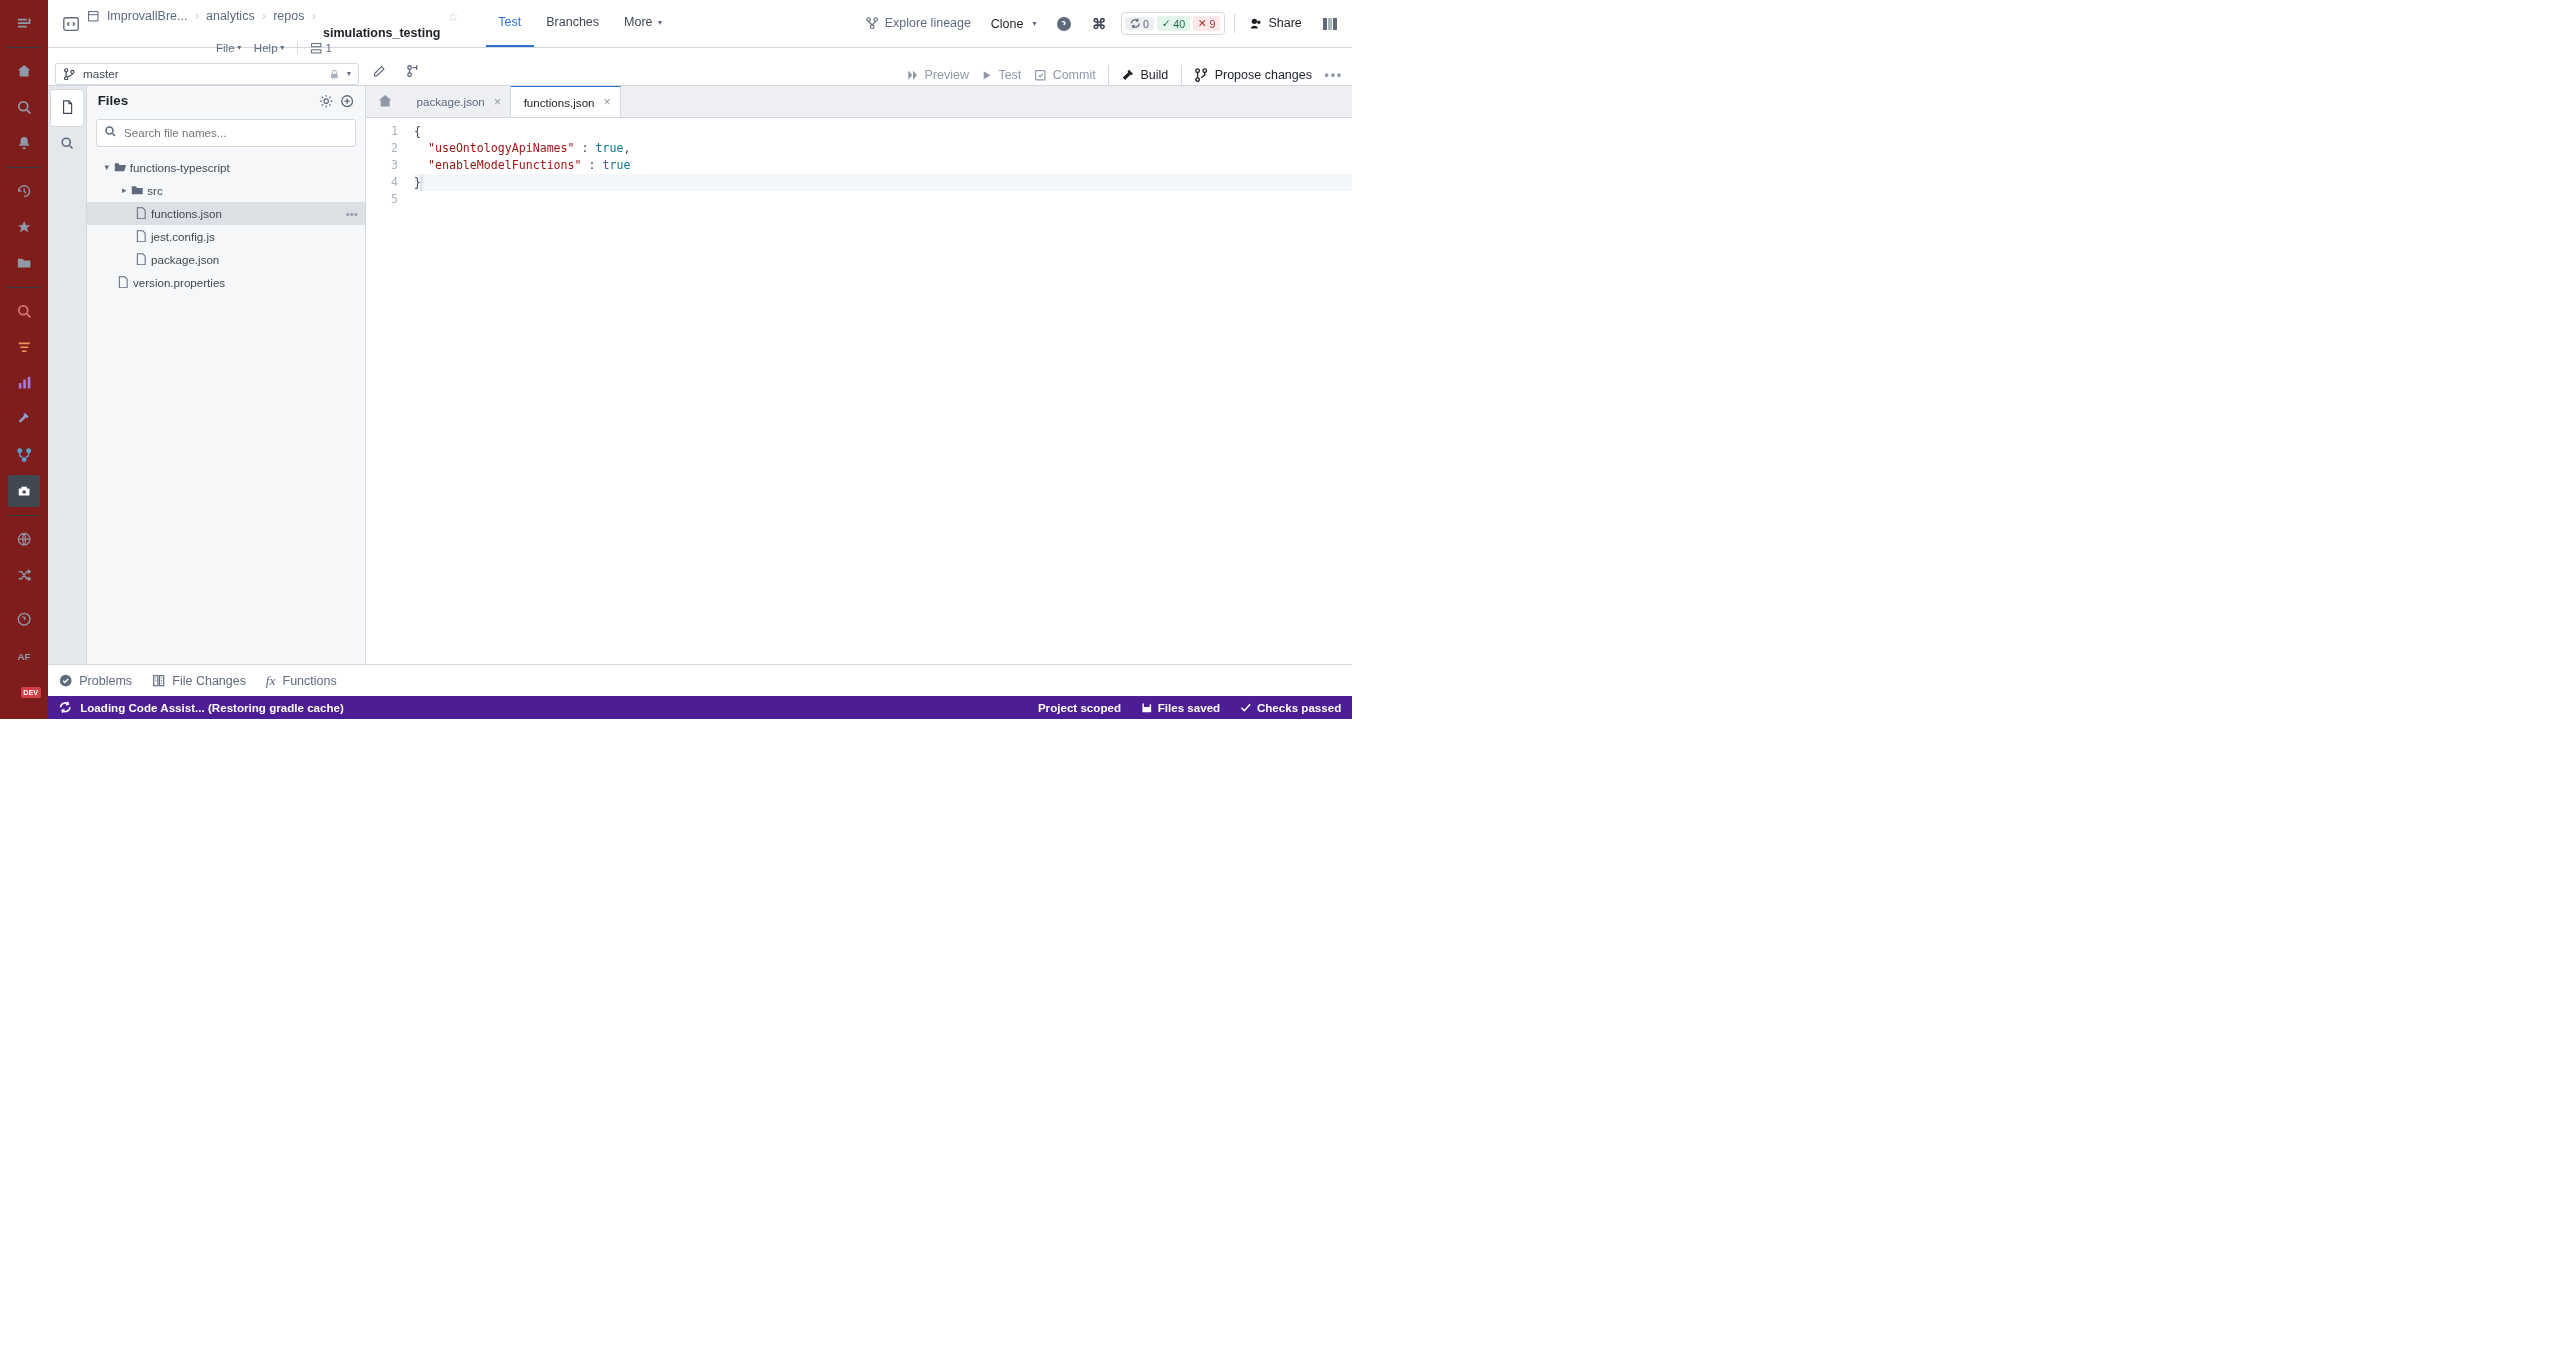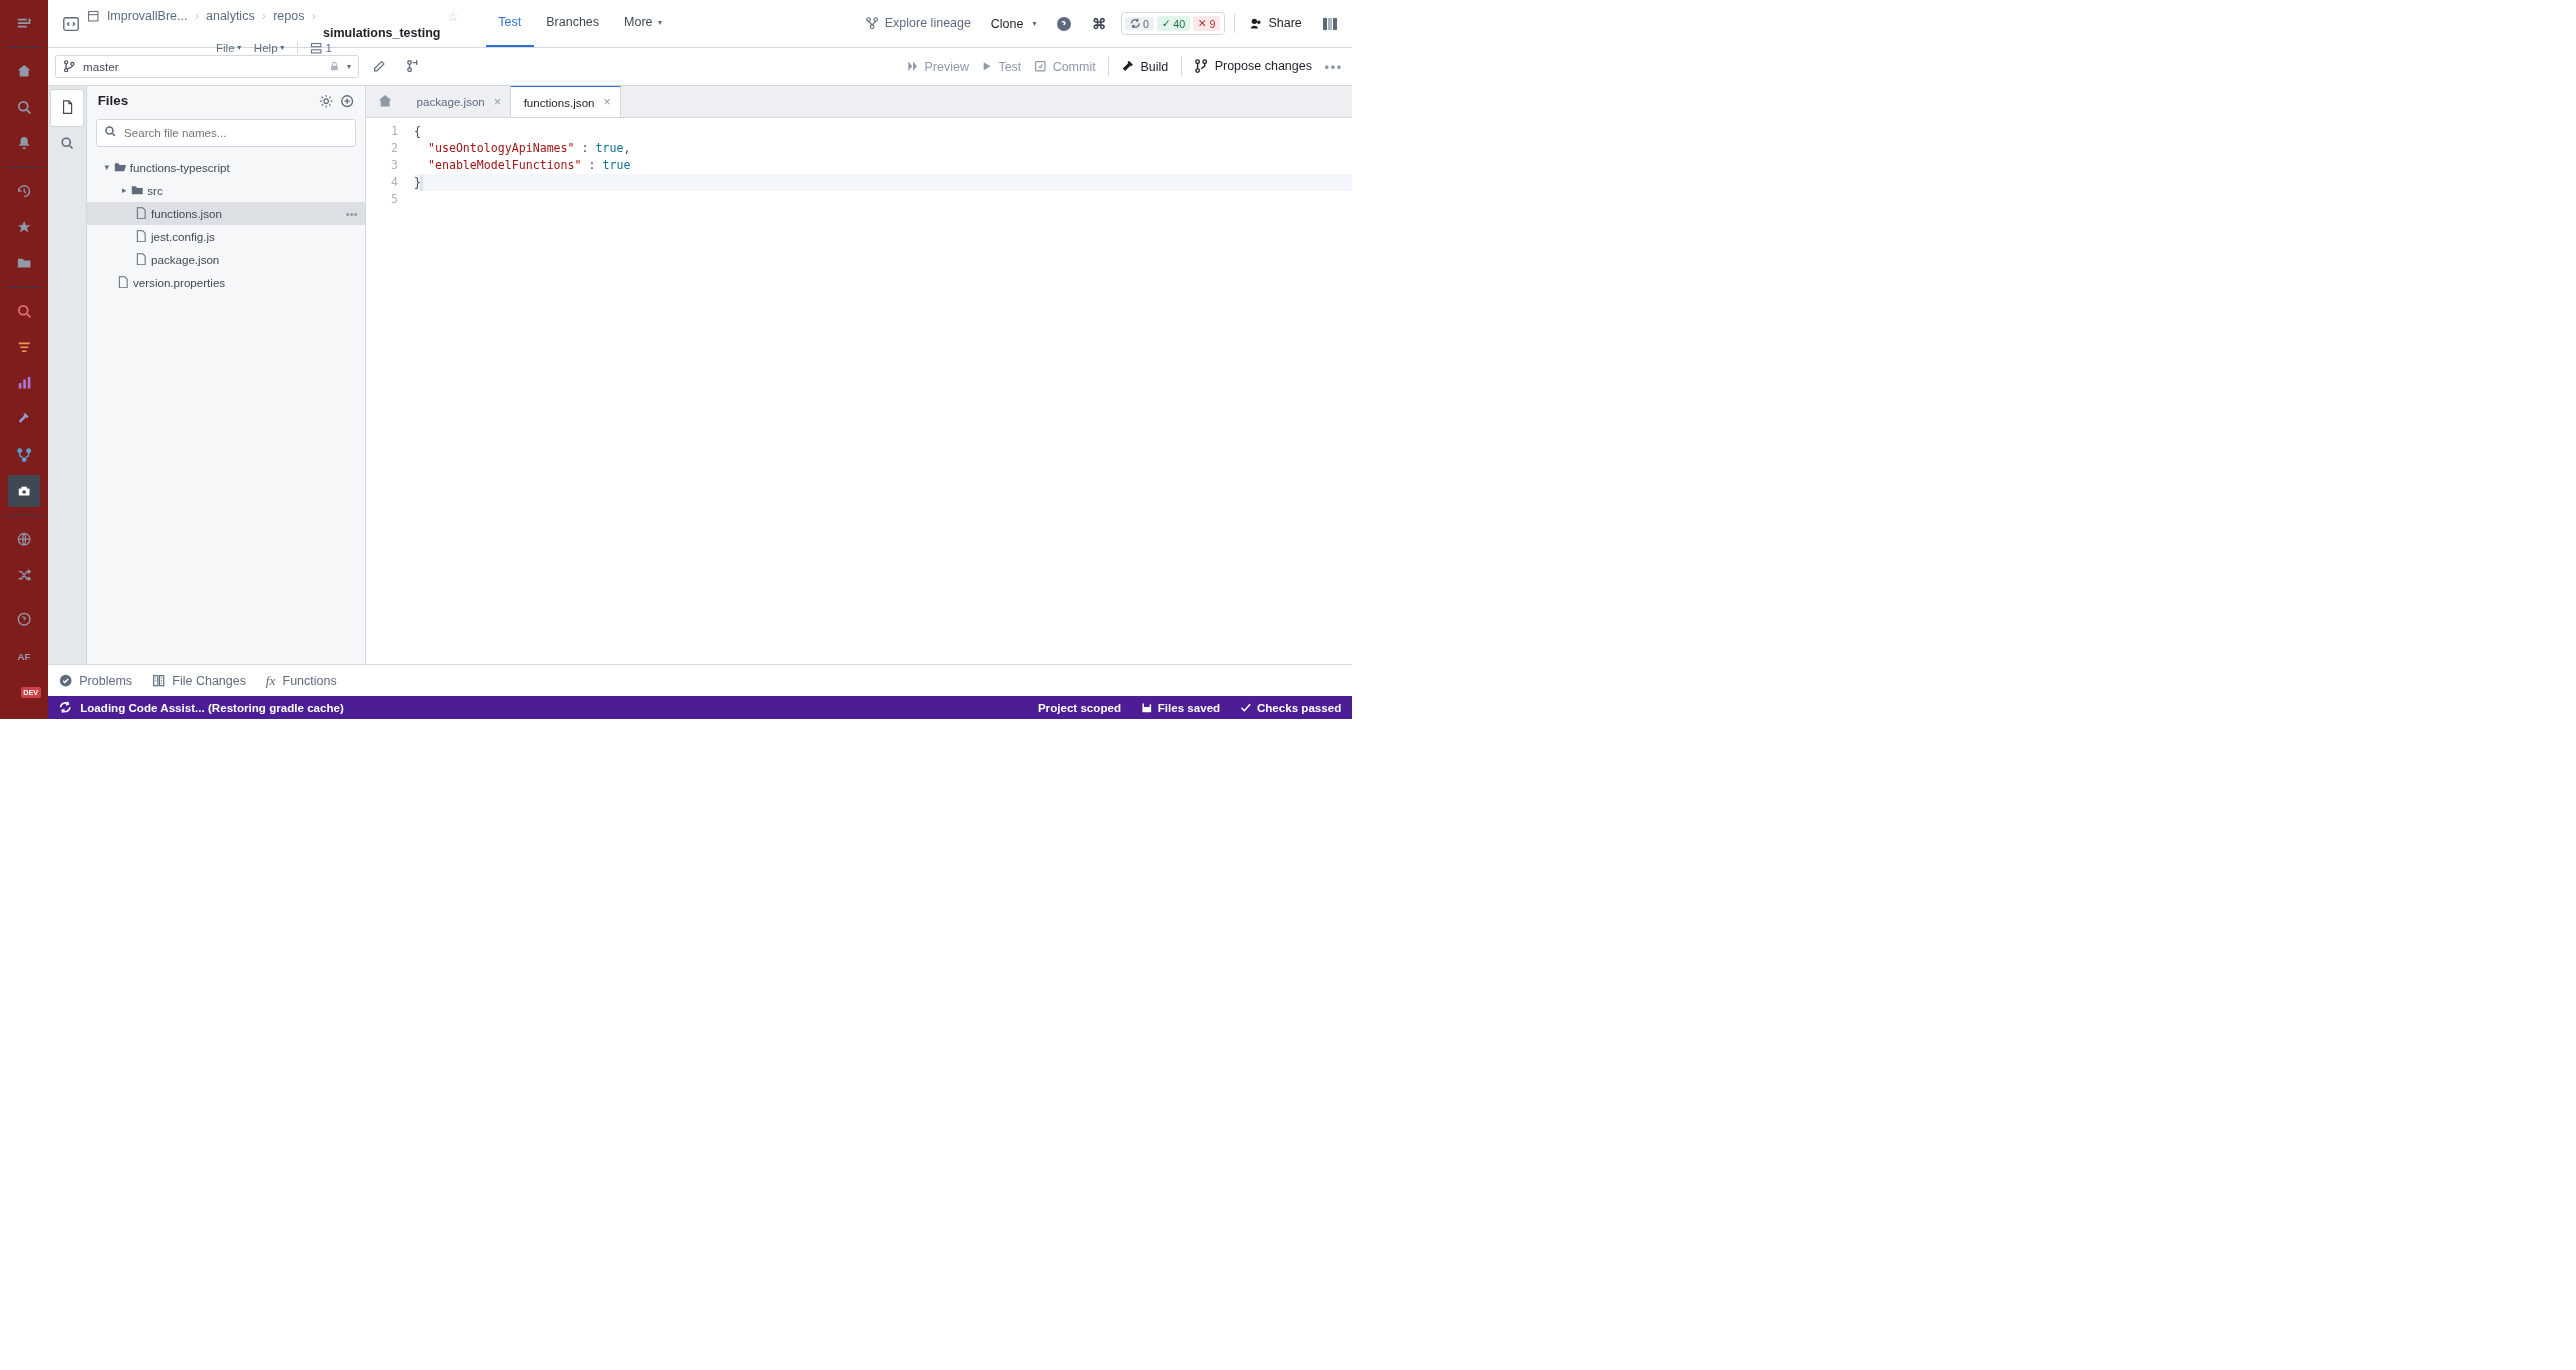--- a/index.html
+++ b/index.html
@@ -38,21 +38,21 @@
 .hr-btn { display:flex; align-items:center; gap:5.4px; color:#5f6b7c; cursor:pointer; padding:3.6px 5.4px; border-radius:2.7px; font-size:12.5px; }
 .hr-btn.primary-text { color:#1c2127; font-weight:500; }
 .divider-v { width:0.9px; height:19.7px; background:#d3d8de; }
 .status-pills { display:flex; gap:3.6px; border:0.9px solid #d3d8de; border-radius:3.6px; padding:2.7px 3.6px; align-items:center; background:#fff; }
 .pill { display:flex; align-items:center; gap:2.7px; font-size:10.7px; padding:0.9px 4.5px; border-radius:2.7px; }
 .pill.sync { background:#edeff2; color:#5f6b7c; }
 .pill.ok { background:#e3f4ea; color:#1c6e42; }
 .pill.err { background:#fbe9e9; color:#ac2f33; }
 
 
-.toolbar { height:38px; border-bottom:0.9px solid #d3d8de; display:flex; align-items:center; padding:0 9px 0 7.2px; }
+.toolbar { height:38px; border-bottom:0.9px solid #d3d8de; display:flex; align-items:flex-end; padding:0 9px 0 7.2px; }
 .branch-select { display:flex; align-items:center; gap:7.2px; border:0.9px solid #d3d8de; border-radius:2.7px; padding:3.6px 7.2px; width:304px; color:#404854; background:#fff; cursor:pointer; }
 .branch-select .branch-name { flex:1; }
 .branch-select .lock { color:#abb3bf; }
 .tool-icon-btn { width:29px; height:27px; display:flex; align-items:center; justify-content:center; color:#5f6b7c; cursor:pointer; border-radius:2.7px; margin-left:5.4px; }
 .toolbar-right { margin-left:auto; display:flex; align-items:center; gap:12.5px; }
 .tbtn { display:flex; align-items:center; gap:6.3px; color:#8f99a8; font-size:12.5px; cursor:pointer; }
 .tbtn.enabled { color:#1c2127; }
 
 
 .content { flex:1; display:flex; min-height:0; }

